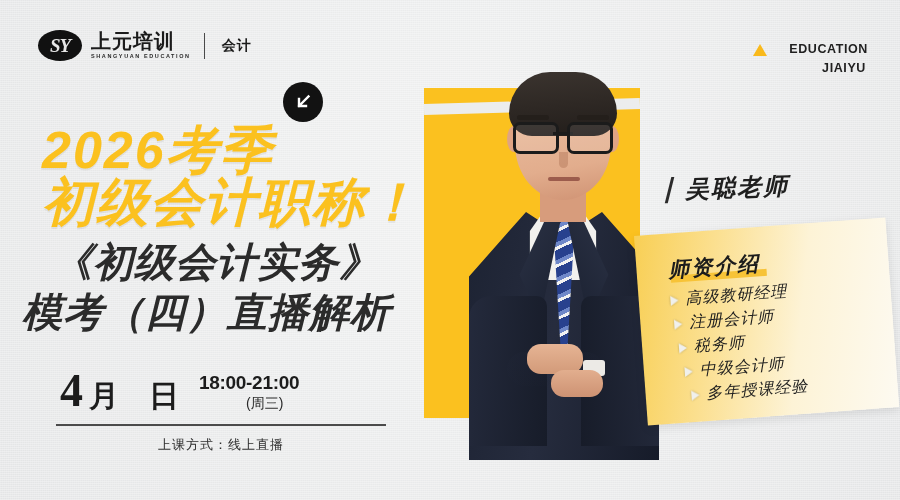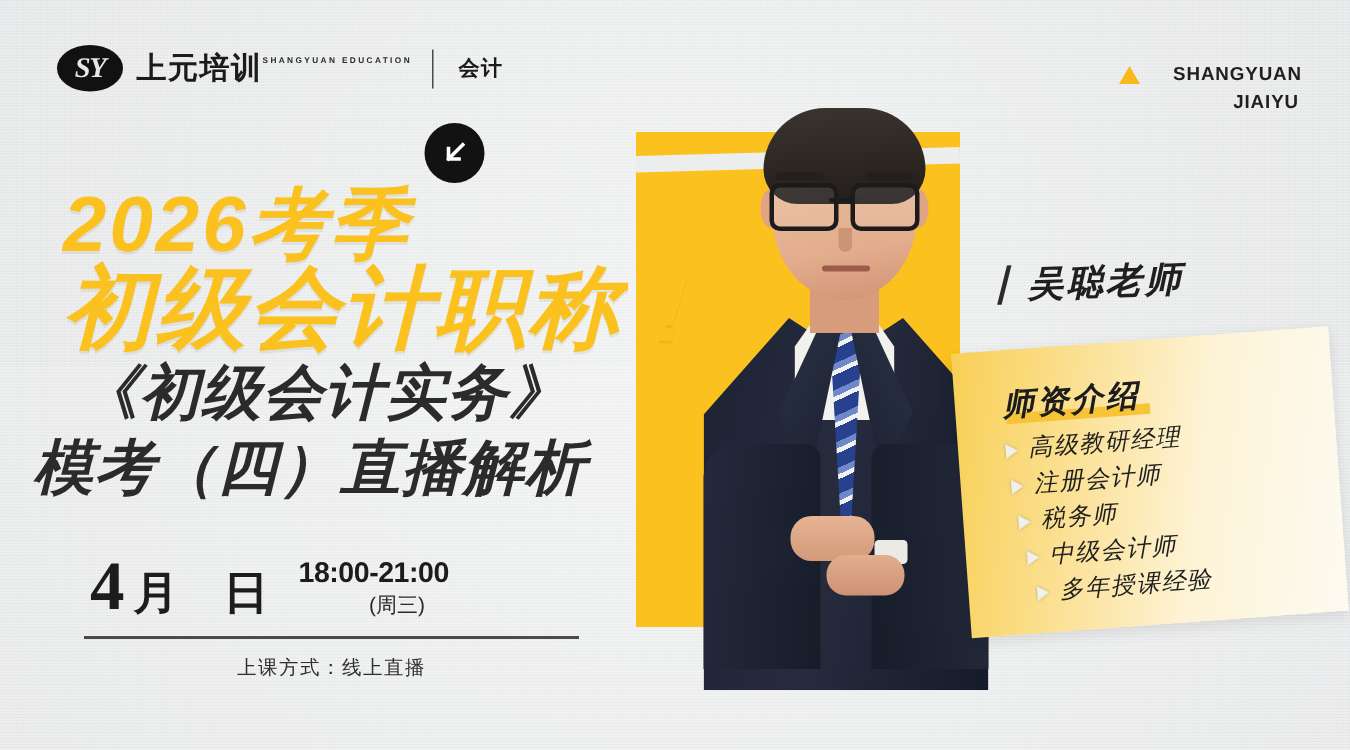--- a/index.html
+++ b/index.html
@@ -23,21 +23,21 @@
   }
 
   
   .logo{position:absolute;left:38px;top:30px;display:flex;align-items:center;gap:9px;}
   .logo-mark{
     width:44px;height:31px;border-radius:50%;background:#111;
     display:flex;align-items:center;justify-content:center;
     color:#e7e7e7;font-weight:bold;font-style:italic;font-size:19px;
     letter-spacing:-1px;font-family:"Liberation Serif",serif;
   }
-  .logo-txt{display:flex;flex-direction:row;line-height:1;}
+  .logo-txt{display:flex;flex-direction:column;line-height:1;}
   .logo-cn{font-size:20px;font-weight:bold;color:#1b1b1b;letter-spacing:1px;}
   .logo-en{font-size:5.5px;font-weight:bold;color:#2a2a2a;letter-spacing:1.6px;margin-top:3px;}
   .logo-div{width:1px;height:26px;background:#4a4a4a;margin:0 8px 0 4px;}
   .logo-sub{font-size:14px;font-weight:bold;color:#1b1b1b;letter-spacing:1px;}
 
   .brand{position:absolute;right:32px;top:40px;text-align:right;line-height:1.55;}
   .brand-row{display:flex;align-items:center;justify-content:flex-end;gap:22px;}
   .tri{
     width:0;height:0;border-left:7px solid transparent;border-right:7px solid transparent;
     border-bottom:12px solid #f9b91b;
@@ -95,21 +95,21 @@
   .ph-fore{position:absolute;left:52px;top:292px;width:96px;height:34px;border-radius:18px;
     background:linear-gradient(170deg,#20263750,#13182400);}
 
   
   .t-yellow{
     position:absolute;color:#fbc11f;font-weight:bold;font-style:italic;
     letter-spacing:2px;line-height:1;white-space:nowrap;
     text-shadow:0 2px 0 rgba(0,0,0,.06);
   }
   #title1{left:42px;top:124px;font-size:52px;}
-  #title2{left:42px;top:176px;font-size:60px;font-style:italic;}
+  #title2{left:42px;top:176px;font-size:52px;font-style:italic;}
 
   .t-dark{
     position:absolute;color:#2b2b2b;font-weight:bold;font-style:italic;
     letter-spacing:1px;line-height:1;white-space:nowrap;
   }
   #sub1{left:52px;top:242px;font-size:40px;}
   #sub2{left:22px;top:292px;font-size:40px;}
 
   .badge{
     position:absolute;left:283px;top:82px;width:40px;height:40px;border-radius:50%;
@@ -170,21 +170,21 @@
       <div class="logo-cn">上元培训</div>
       <div class="logo-en">SHANGYUAN EDUCATION</div>
     </div>
     <div class="logo-div"></div>
     <div class="logo-sub">会计</div>
   </div>
 
   <div class="brand">
     <div class="brand-row">
       <div class="tri"></div>
-      <div class="brand-t">SHANGYUAN</div>
+      <div class="brand-t">EDUCATION</div>
     </div>
     <div class="brand-t2">JIAIYU</div>
   </div>
 
   <div class="ypanel"></div>
   <div class="ypanel-gap"></div>
 
   <div class="photo">
     <div class="ph-suit"></div>
     <div class="ph-shirt"></div>

